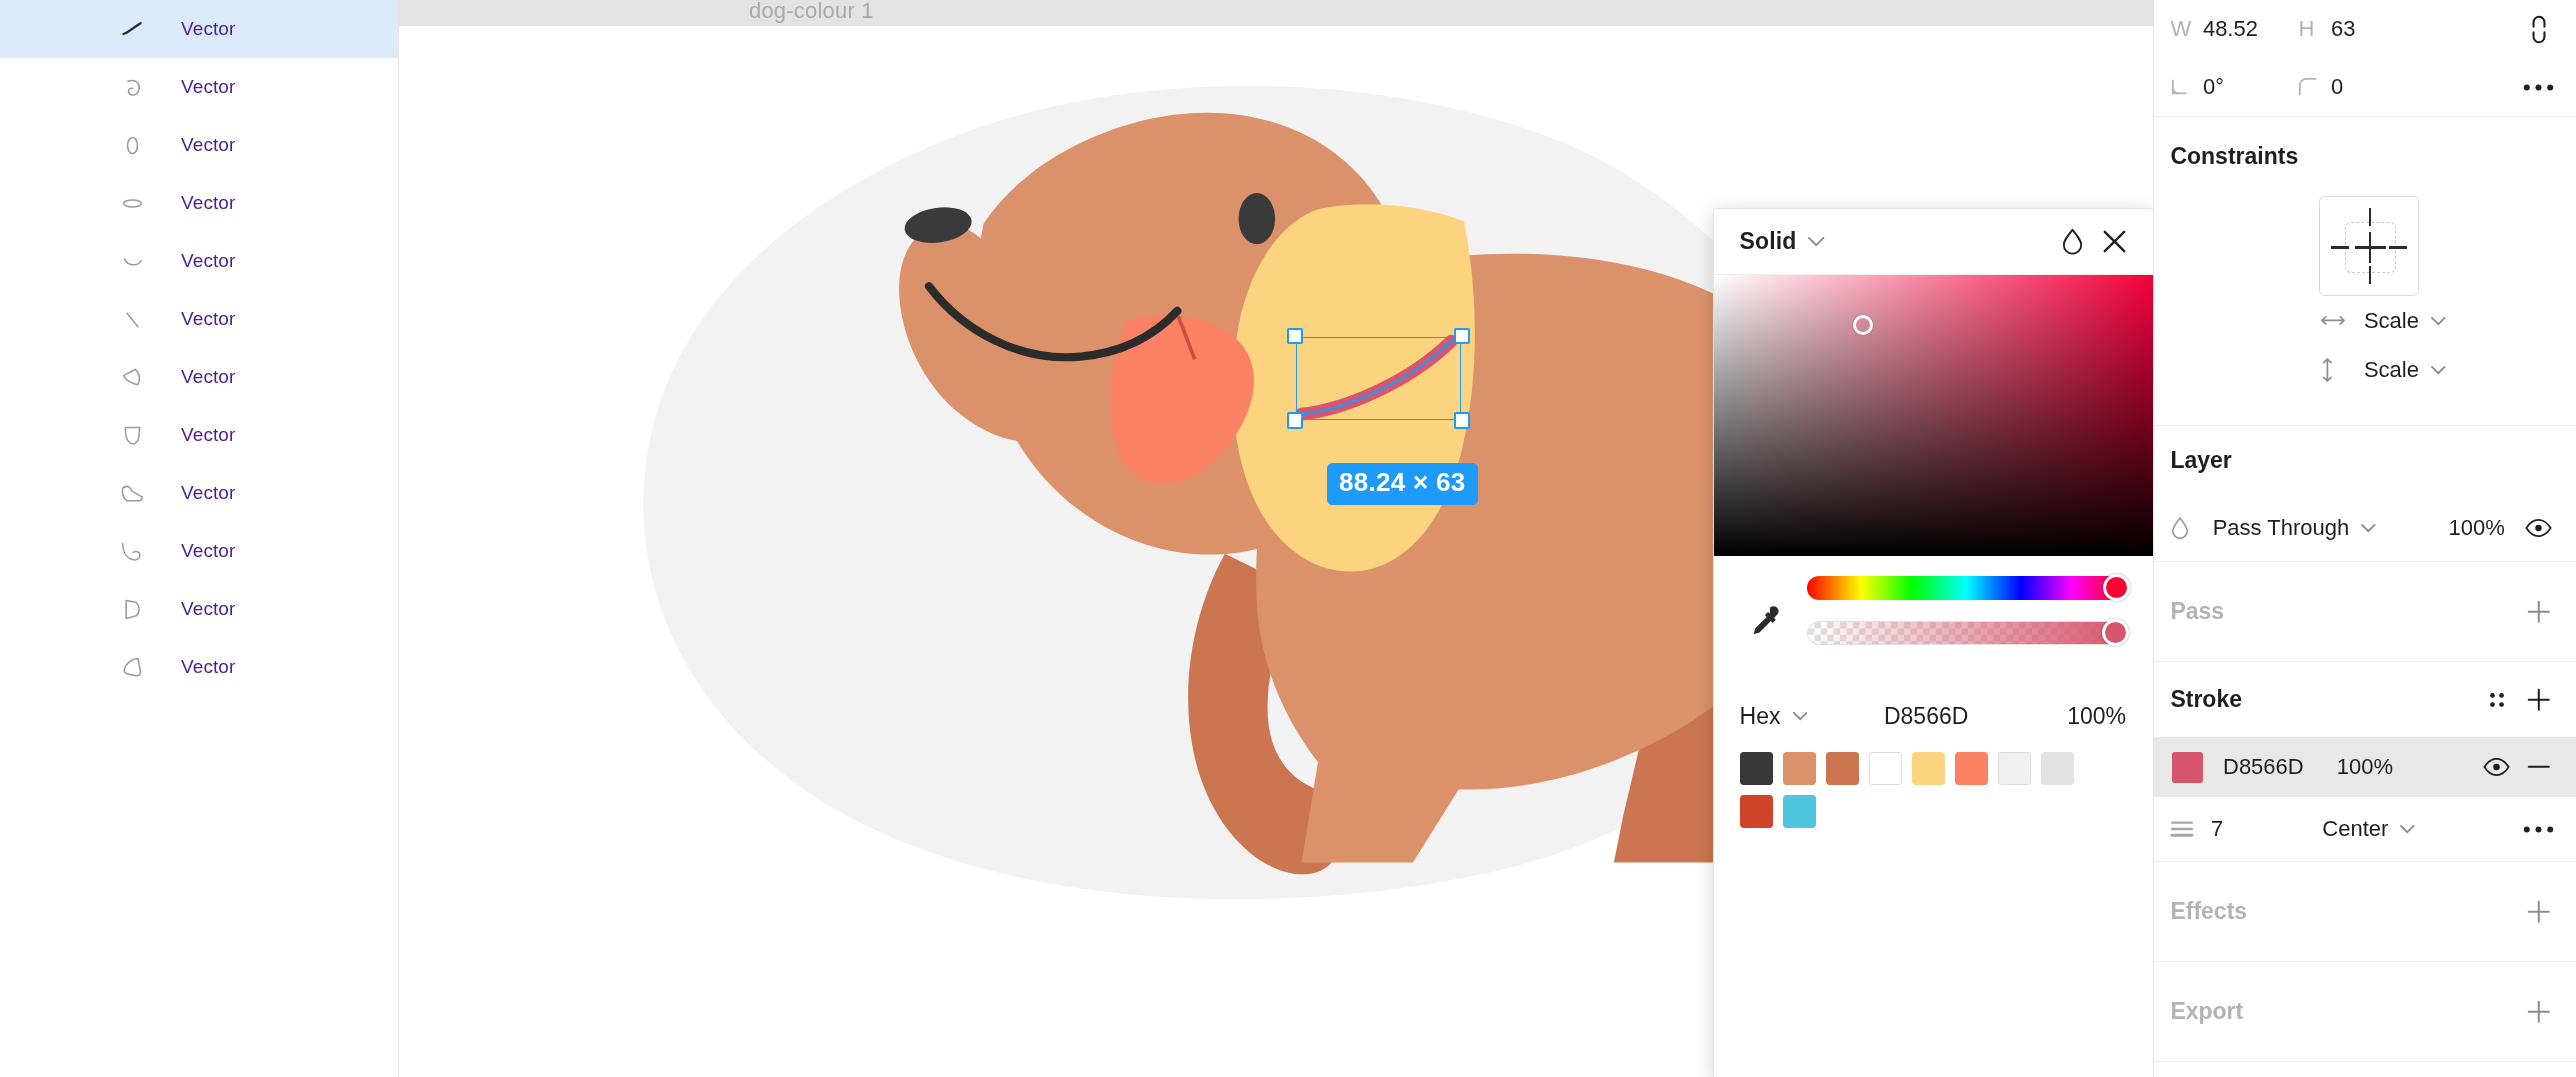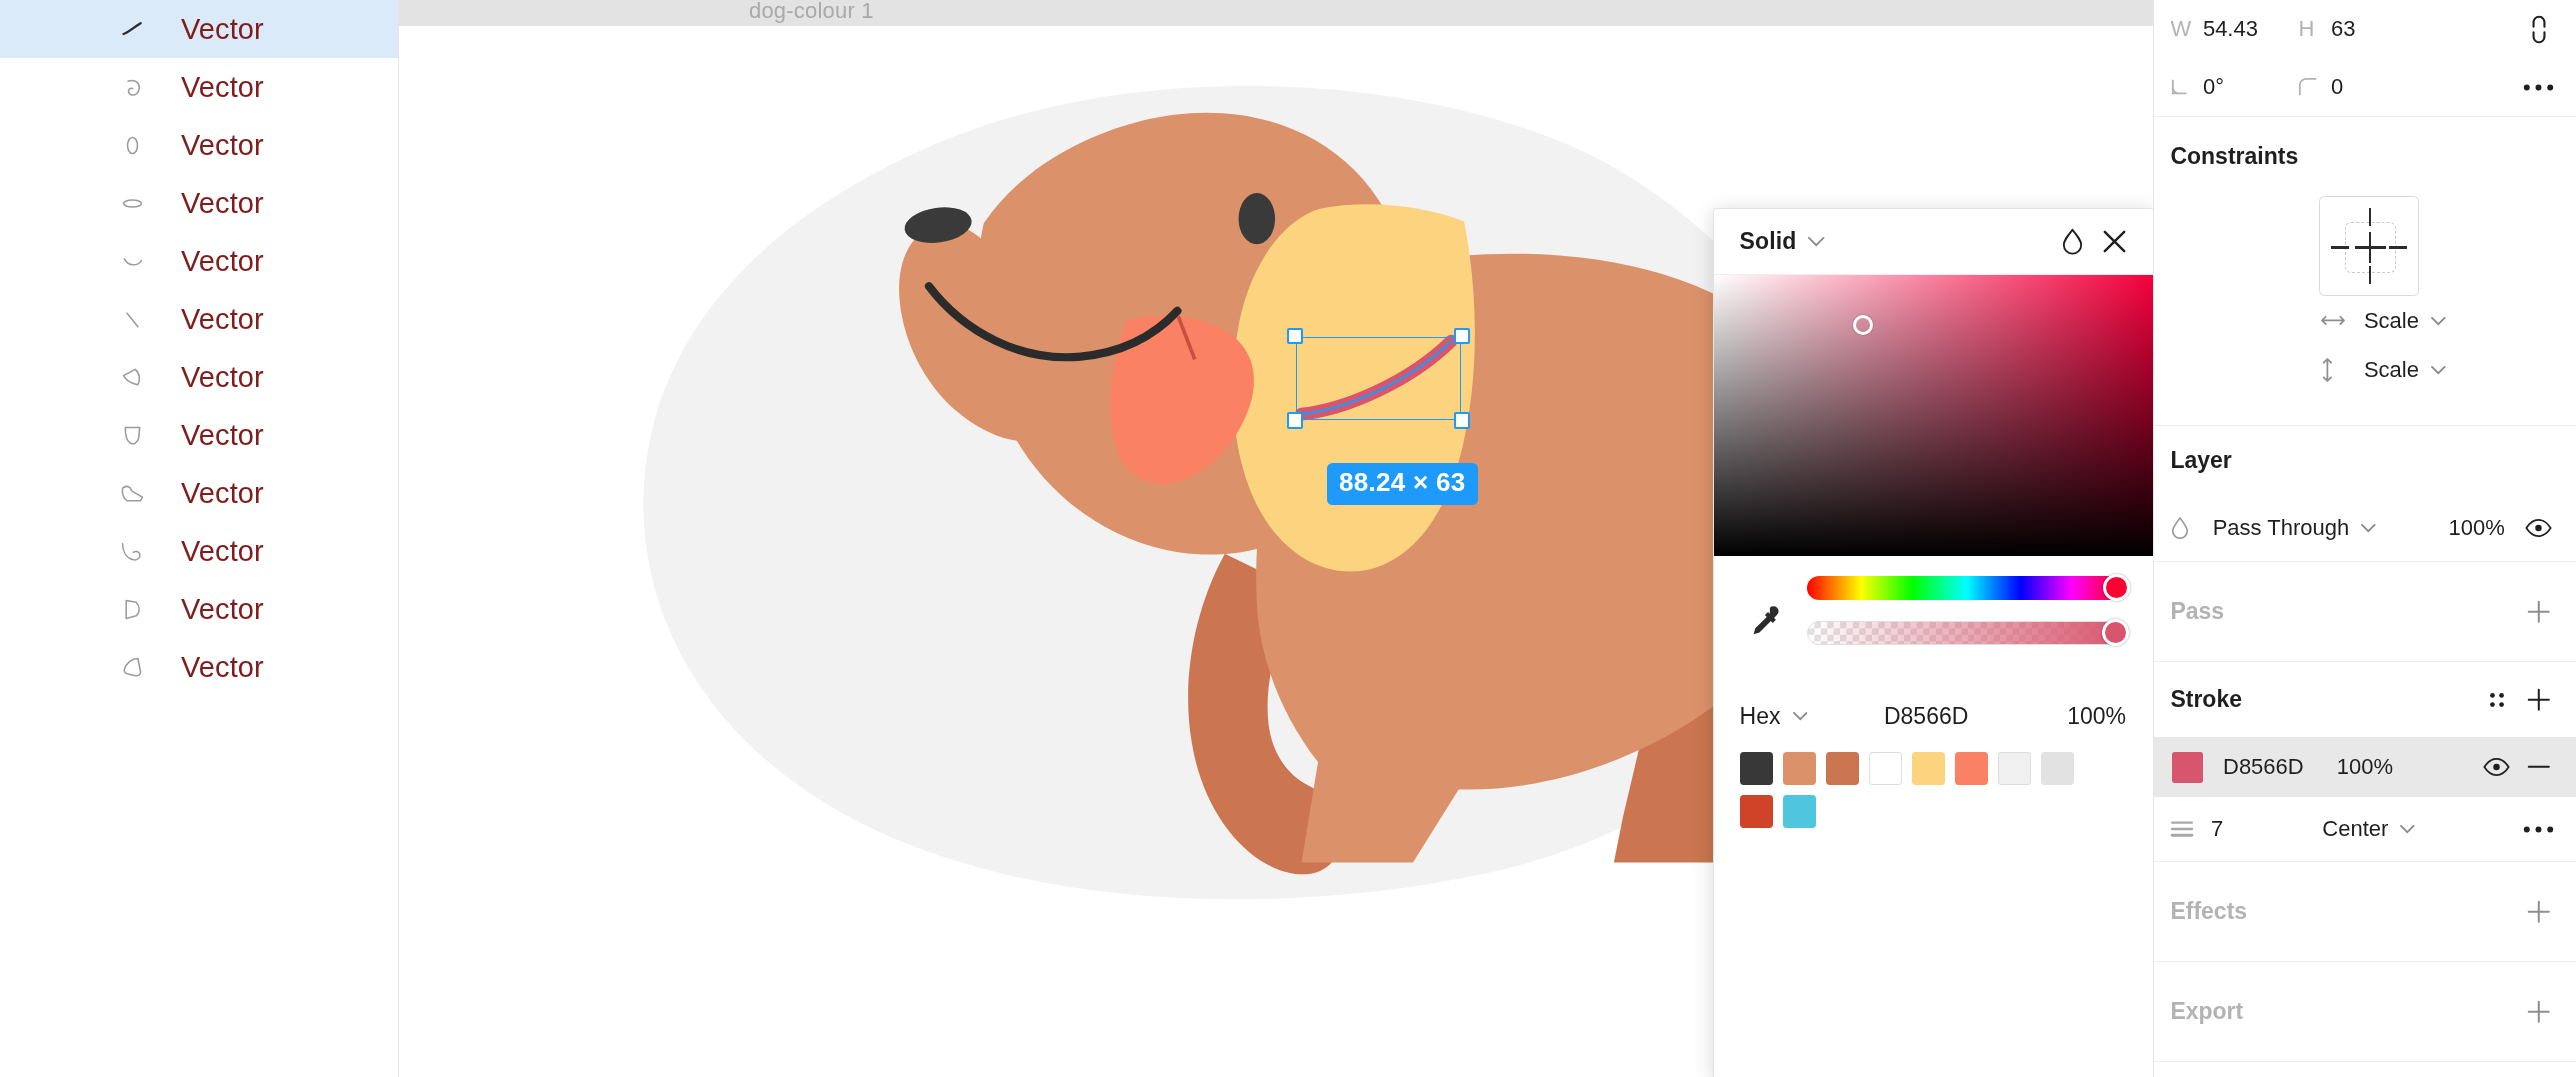--- a/index.html
+++ b/index.html
@@ -28,22 +28,22 @@
   }
   .layer-row.selected { background: #daeaf8; }
   .layer-thumb {
     width: 31px; height: 31px;
     display: flex; align-items: center; justify-content: center;
     flex: 0 0 auto;
     margin-right: 33px;
   }
   .layer-thumb svg { display: block; }
   .layer-name {
-    font-size: 29px;
-    color: #7f1d1d;
+    font-size: 19px;
+    color: #4c1d95;
     letter-spacing: 0.1px;
   }
 
   
   #canvas {
     position: absolute; left: 399px; top: 0;
     width: 1754px; height: 1078px;
     background: #e3e3e3;
     overflow: hidden;
   }
@@ -526,21 +526,21 @@
         <div class="swatch" style="background: rgb(79, 198, 221);"></div>
       </div>
   </div>
 
   <div id="props-panel">
 
     <div class="prop-section">
       <div class="prop-row">
         <div class="pfield">
           <span class="picon plabel-txt">W</span>
-          <span class="pval">54.43</span>
+          <span class="pval">48.52</span>
         </div>
         <div class="pfield">
           <span class="picon plabel-txt">H</span>
           <span class="pval">63</span>
         </div>
         <div class="prow-end">
           <span class="icon-btn">
             <svg width="20" height="31" viewBox="0 0 22 34">
               <path d="M5 14 V9 a6 6 0 0 1 12 0 v5" stroke="#1f1f1f" stroke-width="2.3" fill="none" stroke-linecap="round"></path>
               <path d="M5 20 v5 a6 6 0 0 0 12 0 v-5" stroke="#1f1f1f" stroke-width="2.3" fill="none" stroke-linecap="round"></path>

